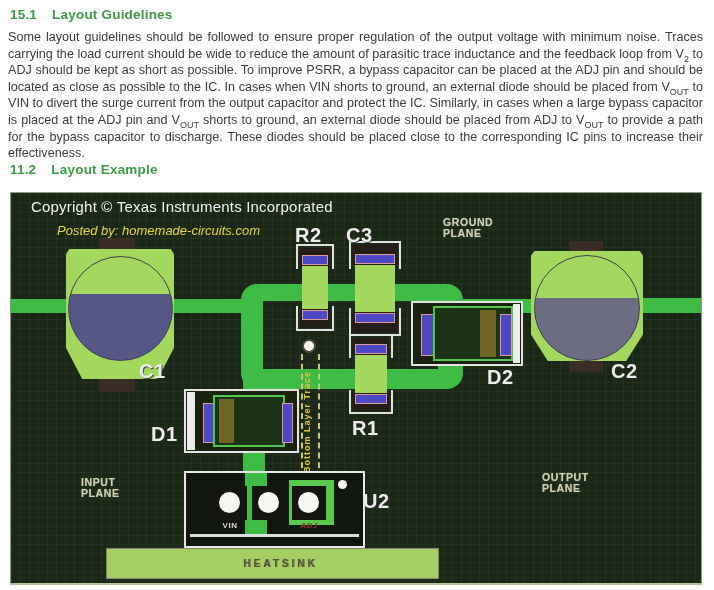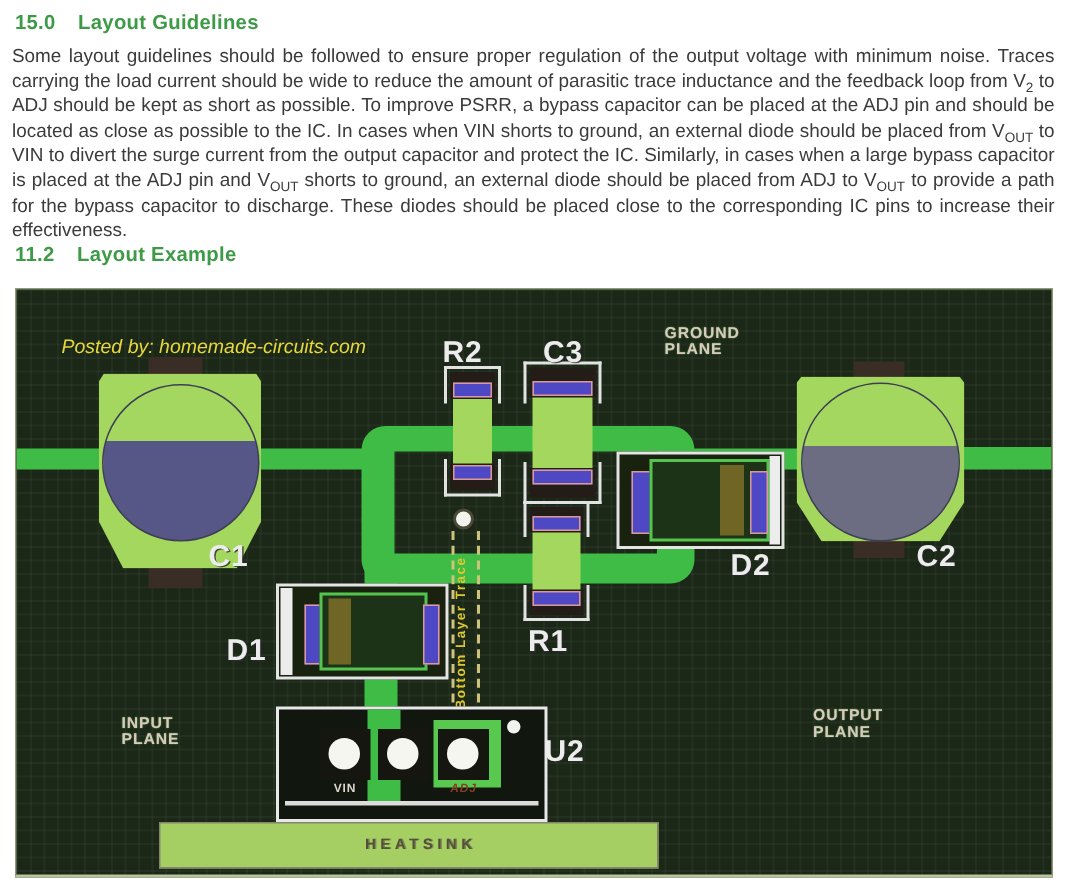--- a/index.html
+++ b/index.html
@@ -104,21 +104,21 @@
     text-shadow:1px 1px 0 rgba(40,40,40,0.8);letter-spacing:0.5px;}
   .planelabel{position:absolute;font-size:10.5px;font-weight:bold;color:#d9c8be;
     line-height:11px;letter-spacing:0.6px;text-shadow:0 0 1px #6a5;}
   .copyright{position:absolute;color:#f2f2f2;font-size:15px;letter-spacing:0.2px;}
   .postedby{position:absolute;color:#e6d83c;font-size:13px;font-style:italic;}
 </style>
 </head>
 <body>
 
 <div class="sec-heading" style="top:7px;">
-  <span class="num">15.0</span><span>Layout Guidelines</span>
+  <span class="num">15.1</span><span>Layout Guidelines</span>
 </div>
 
 <div class="para"><span>Some layout guidelines should be followed to ensure proper regulation of the output voltage with minimum noise. Traces carrying the load current should be wide to reduce the amount of parasitic trace inductance and the feedback loop from V</span><sub>2</sub><span> to ADJ should be kept as short as possible. To improve PSRR, a bypass capacitor can be placed at the ADJ pin and should be located as close as possible to the IC. In cases when VIN shorts to ground, an external diode should be placed from V</span><sub>OUT</sub><span> to VIN to divert the surge current from the output capacitor and protect the IC. Similarly, in cases when a large bypass capacitor is placed at the ADJ pin and V</span><sub>OUT</sub><span> shorts to ground, an external diode should be placed from ADJ to V</span><sub>OUT</sub><span> to provide a path for the bypass capacitor to discharge. These diodes should be placed close to the corresponding IC pins to increase their effectiveness.</span></div>
 
 <div class="sec-heading" style="top:162px;">
   <span class="num">11.2</span><span>Layout Example</span>
 </div>
 
 <div class="pcb">
 
@@ -197,36 +197,37 @@
     <div class="pinlabel" style="left:63px;margin-top:31px;">VOUT</div>
     <div class="pinlabel" style="left:103px;color:#8a3a24;font-style:italic;">ADJ</div>
     <div class="odot" style="left:152px;top:7px;"></div>
     <div class="botline"></div>
   </div>
 
   <div class="heatsink" style="left:95px;top:355px;width:333px;height:31px;">
     <span>HEATSINK</span>
   </div>
 
-  <div class="postedby" style="left:30px;top:30px;">Posted by: homemade-circuits.com</div>
+  <div class="copyright" style="left:20px;top:5px;">Copyright © Texas Instruments Incorporated</div>
+  <div class="postedby" style="left:46px;top:30px;">Posted by: homemade-circuits.com</div>
 
   <div class="planelabel" style="left:432px;top:24px;">
     <div>GROUND</div>
     <div>PLANE</div>
   </div>
   <div class="planelabel" style="left:70px;top:284px;">
     <div>INPUT</div>
     <div>PLANE</div>
   </div>
   <div class="planelabel" style="left:531px;top:279px;">
     <div>OUTPUT</div>
     <div>PLANE</div>
   </div>
 
   <div class="reflabel" style="left:284px;top:31px;">R2</div>
-  <div class="reflabel" style="left:335px;top:31px;margin-left:16px;">C3</div>
+  <div class="reflabel" style="left:335px;top:31px;">C3</div>
   <div class="reflabel" style="left:128px;top:167px;">C1</div>
   <div class="reflabel" style="left:600px;top:167px;">C2</div>
   <div class="reflabel" style="left:476px;top:173px;">D2</div>
   <div class="reflabel" style="left:140px;top:230px;">D1</div>
   <div class="reflabel" style="left:341px;top:224px;">R1</div>
   <div class="reflabel" style="left:352px;top:297px;">U2</div>
 </div>
 
 </body></html>

